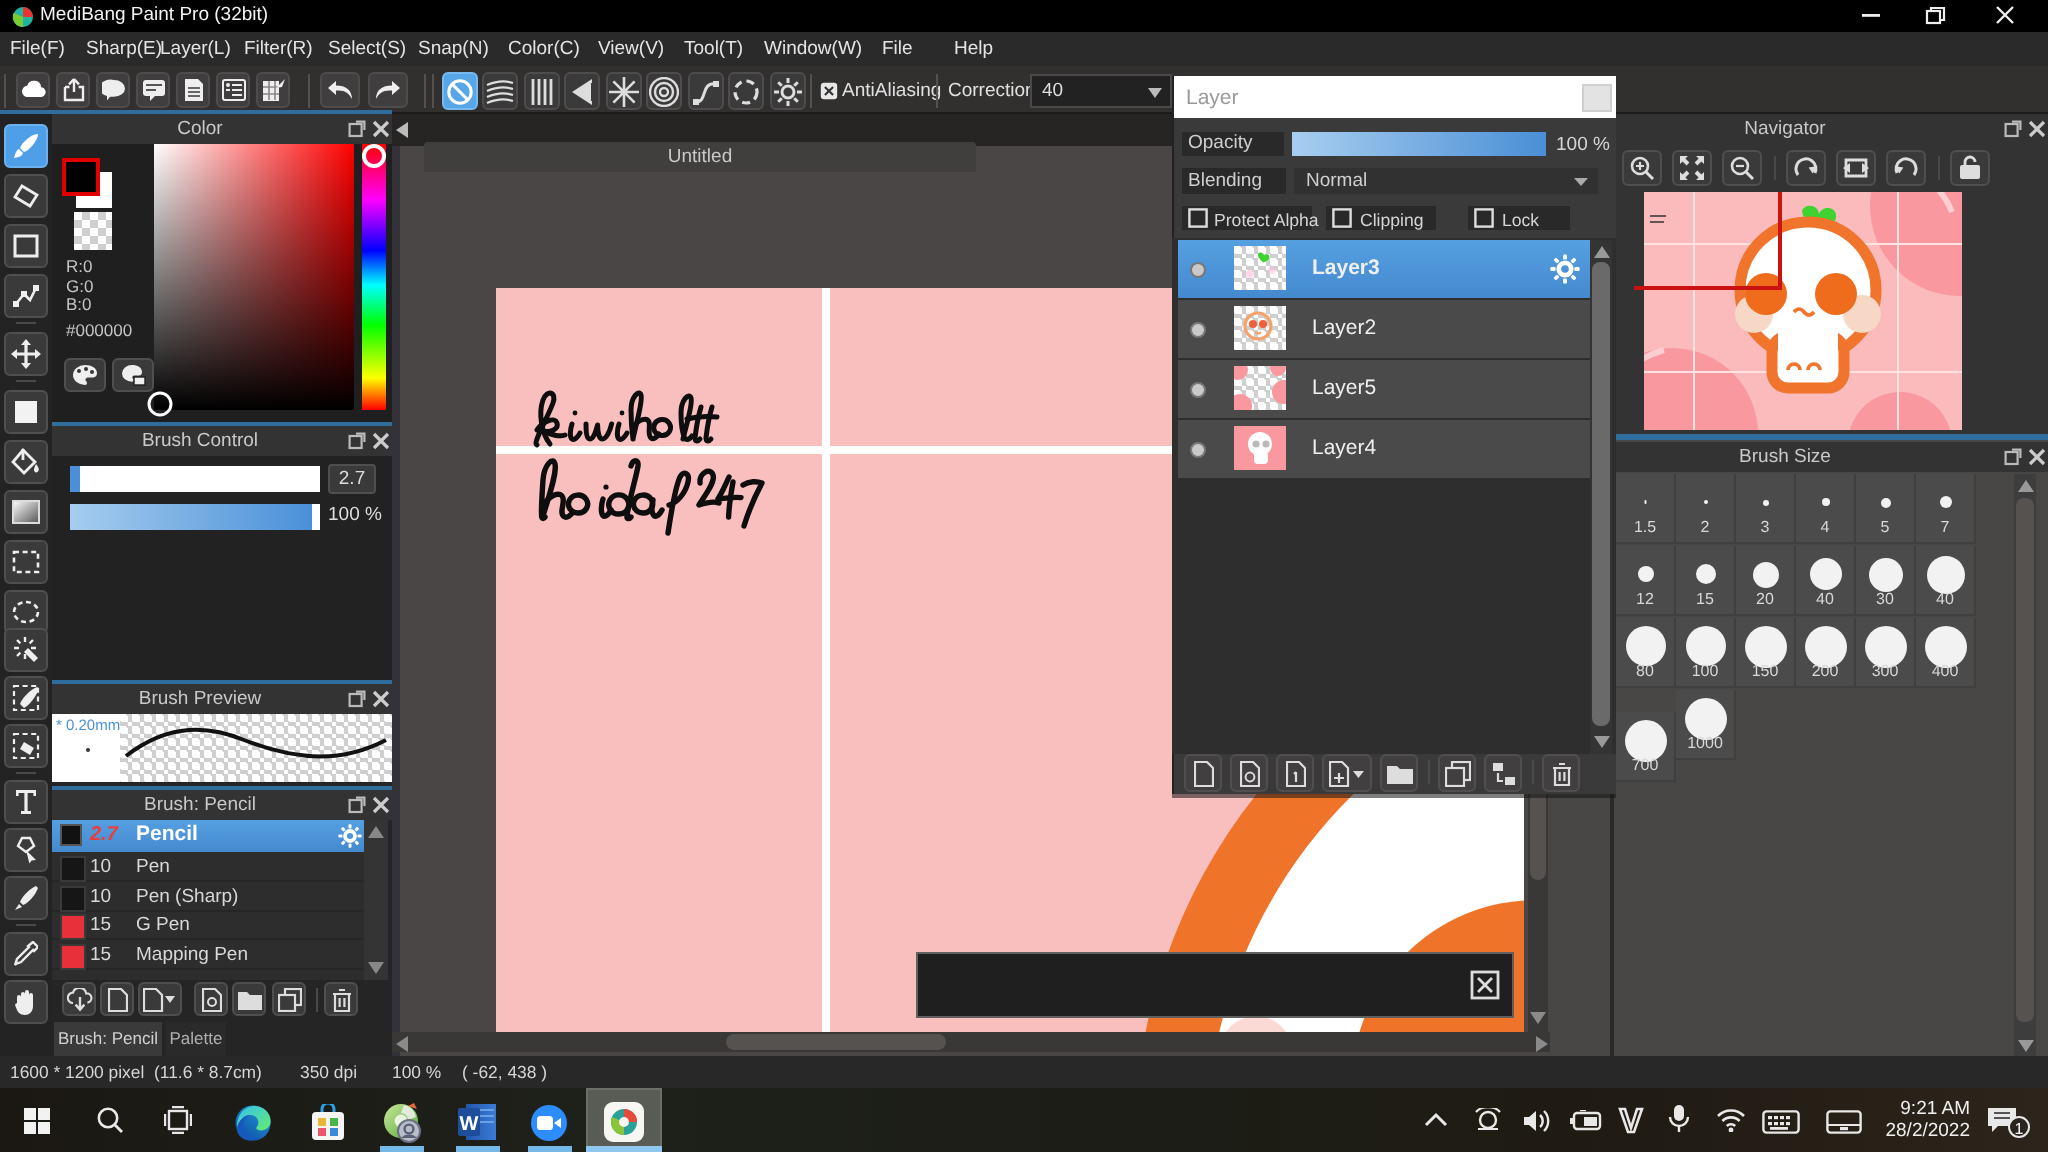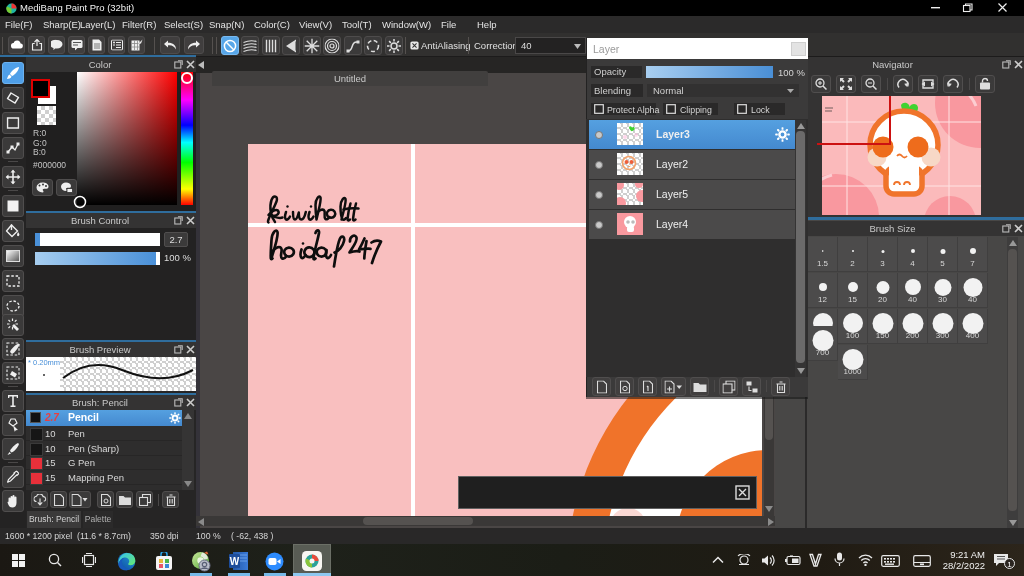--- a/index.html
+++ b/index.html
@@ -779,21 +779,21 @@
           <div class="blbl">200</div>
         </div>
       <div class="bcell" style="left:928px;top:309px">
           <div class="bdot" style="top:3.5px;width:21px;height:21px"></div>
           <div class="blbl">300</div>
         </div>
       <div class="bcell" style="left:958px;top:309px">
           <div class="bdot" style="top:3.5px;width:21px;height:21px"></div>
           <div class="blbl">400</div>
         </div>
-      <div class="bcell" style="left:808px;top:326px">
+      <div class="bcell" style="left:808px;top:356px">
           <div class="bdot" style="top:3.5px;width:21px;height:21px"></div>
           <div class="blbl">700</div>
         </div>
       <div class="bcell" style="left:838px;top:345px">
           <div class="bdot" style="top:3.5px;width:21px;height:21px"></div>
           <div class="blbl">1000</div>
         </div>
     </div>
     <div class="sbtrack" style="left:1007px;top:237px;width:11px;height:293px;background:#3e3d3d"></div>
     <div class="sbthumb" style="left:1008px;top:249px;width:9px;height:262px"></div>

